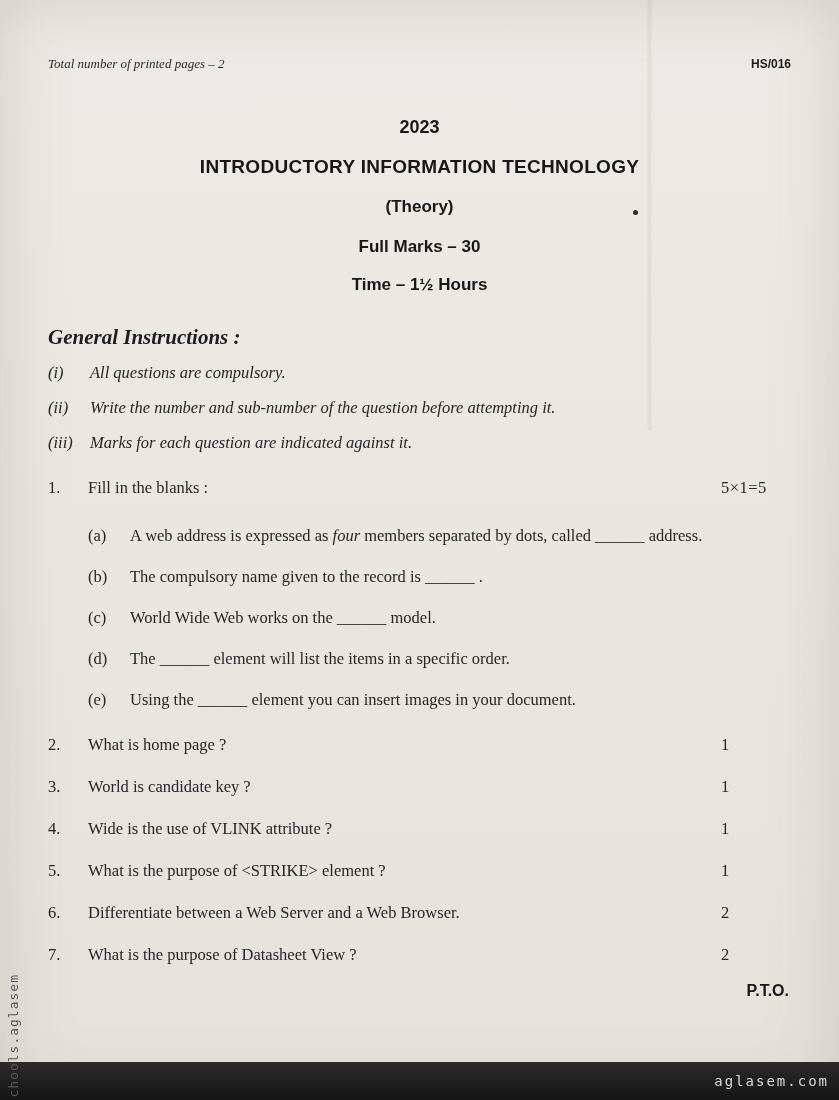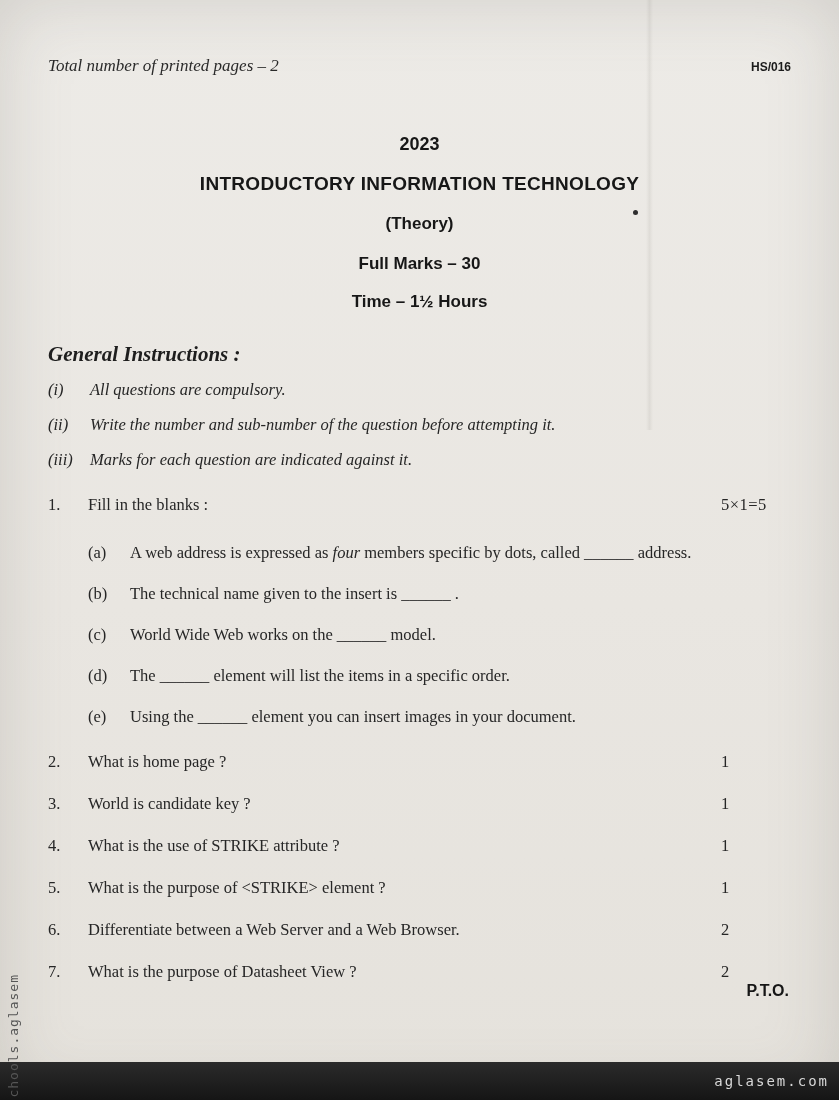--- a/index.html
+++ b/index.html
@@ -10,24 +10,24 @@
     margin:0 auto;
     background:linear-gradient(180deg,#edebe7 0%, #e9e6e1 55%, #e5e2dc 100%);
     box-shadow: inset 0 0 70px rgba(110,105,95,0.22);
     overflow:hidden;
     color:#262626;
     font-family:"Liberation Serif", serif;
   }
   .content { position:absolute; inset:0; padding:56px 48px 0 48px; }
 
   .header-row { display:flex; justify-content:space-between; align-items:baseline; }
-  .hdr-left { font-style:italic; font-size:17px; color:#2a2a2a; }
+  .hdr-left { font-style:italic; font-size:13px; color:#2a2a2a; }
   .hdr-right { font-family:"Liberation Sans", sans-serif; font-weight:bold; font-size:12px; color:#1b1b1b; }
 
-  .title-block { text-align:center; margin-top:59px; font-family:"Liberation Sans", sans-serif; font-weight:bold; color:#171717; }
+  .title-block { text-align:center; margin-top:46px; font-family:"Liberation Sans", sans-serif; font-weight:bold; color:#171717; }
   .t-year  { font-size:18px; line-height:18px; margin-bottom:19px; }
   .t-title { font-size:19px; line-height:23px; margin-bottom:18px; letter-spacing:0.3px; }
   .t-sub   { font-size:17px; line-height:21px; margin-bottom:19px; }
   .t-marks { font-size:17px; line-height:21px; margin-bottom:17px; }
   .t-time  { font-size:17px; line-height:21px; }
 
   .gi-heading { margin-top:32px; font-weight:bold; font-style:italic; font-size:21px; line-height:21px; color:#1e1e1e; }
   .gi-item { display:flex; margin-top:14px; font-style:italic; font-size:16.5px; line-height:21px; }
   .gi-num { width:42px; flex:0 0 42px; }
   .gi-text { flex:1; }
@@ -106,25 +106,25 @@
     </div>
 
     <div class="q-row q-first">
       <span class="q-num">1.</span>
       <span class="q-text">Fill in the blanks :</span>
       <span class="q-marks q1-marks">5×1=5</span>
     </div>
 
     <div class="sub-row sub-first">
       <span class="sub-label">(a)</span>
-      <span class="sub-text"><span>A web address is expressed as </span><span class="sub-it">four</span><span> members specific by dots, called ______ address.</span></span>
+      <span class="sub-text"><span>A web address is expressed as </span><span class="sub-it">four</span><span> members separated by dots, called ______ address.</span></span>
     </div>
     <div class="sub-row sub-next">
       <span class="sub-label">(b)</span>
-      <span class="sub-text"><span>The technical name given to the insert is ______ .</span><span class="sub-it"></span><span></span></span>
+      <span class="sub-text"><span>The compulsory name given to the record is ______ .</span><span class="sub-it"></span><span></span></span>
     </div>
     <div class="sub-row sub-next">
       <span class="sub-label">(c)</span>
       <span class="sub-text"><span>World Wide Web works on the ______ model.</span><span class="sub-it"></span><span></span></span>
     </div>
     <div class="sub-row sub-next">
       <span class="sub-label">(d)</span>
       <span class="sub-text"><span>The ______ element will list the items in a specific order.</span><span class="sub-it"></span><span></span></span>
     </div>
     <div class="sub-row sub-next">
@@ -137,21 +137,21 @@
       <span class="q-text">What is home page ?</span>
       <span class="q-marks">1</span>
     </div>
     <div class="q-row q-next">
       <span class="q-num">3.</span>
       <span class="q-text">World is candidate key ?</span>
       <span class="q-marks">1</span>
     </div>
     <div class="q-row q-next">
       <span class="q-num">4.</span>
-      <span class="q-text">What is the use of STRIKE attribute ?</span>
+      <span class="q-text">Wide is the use of VLINK attribute ?</span>
       <span class="q-marks">1</span>
     </div>
     <div class="q-row q-next">
       <span class="q-num">5.</span>
       <span class="q-text">What is the purpose of &lt;STRIKE&gt; element ?</span>
       <span class="q-marks">1</span>
     </div>
     <div class="q-row q-next">
       <span class="q-num">6.</span>
       <span class="q-text">Differentiate between a Web Server and a Web Browser.</span>

